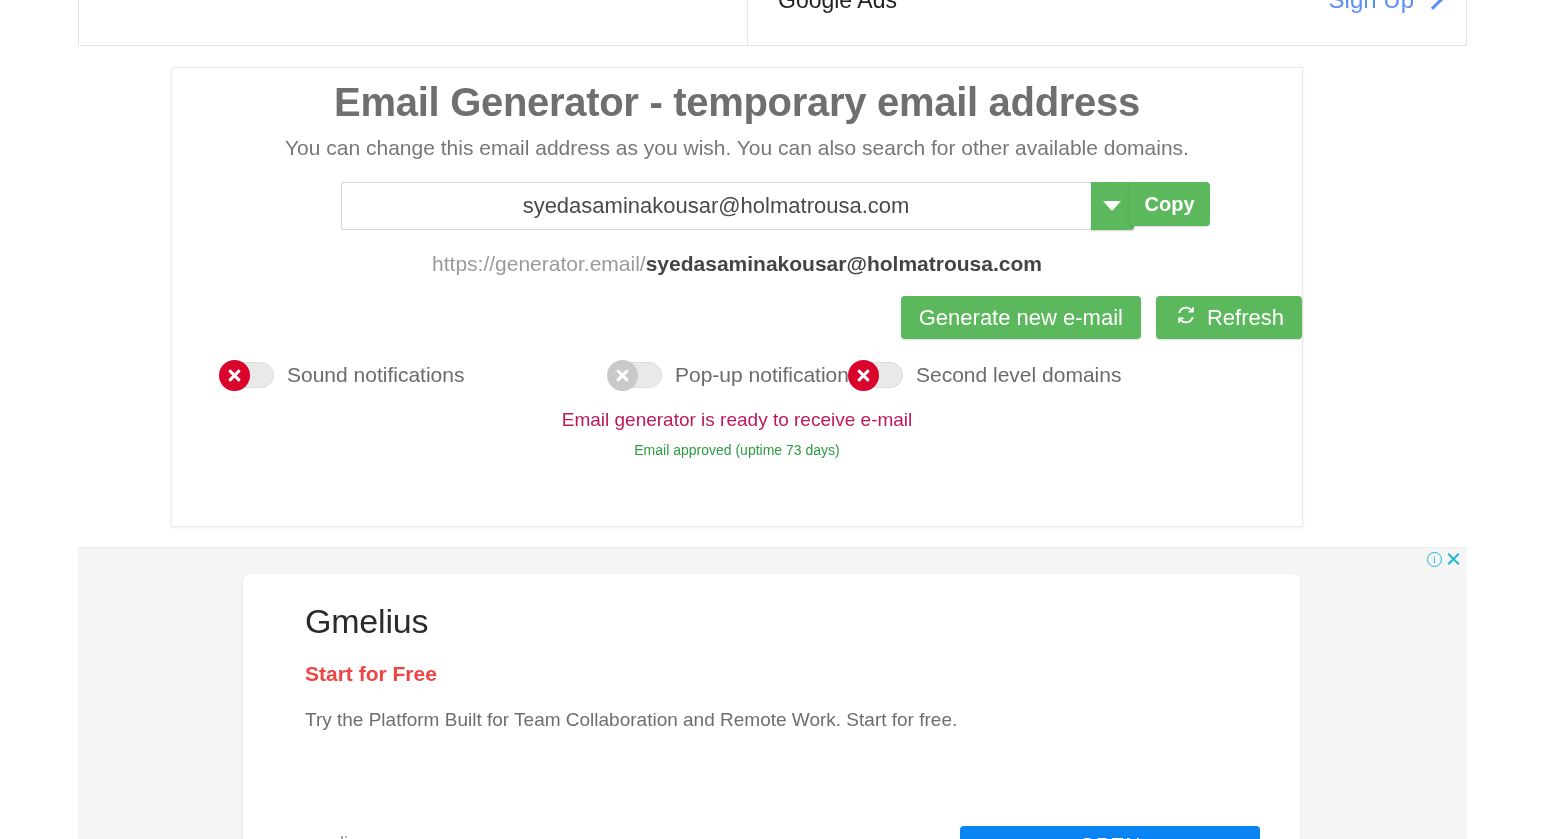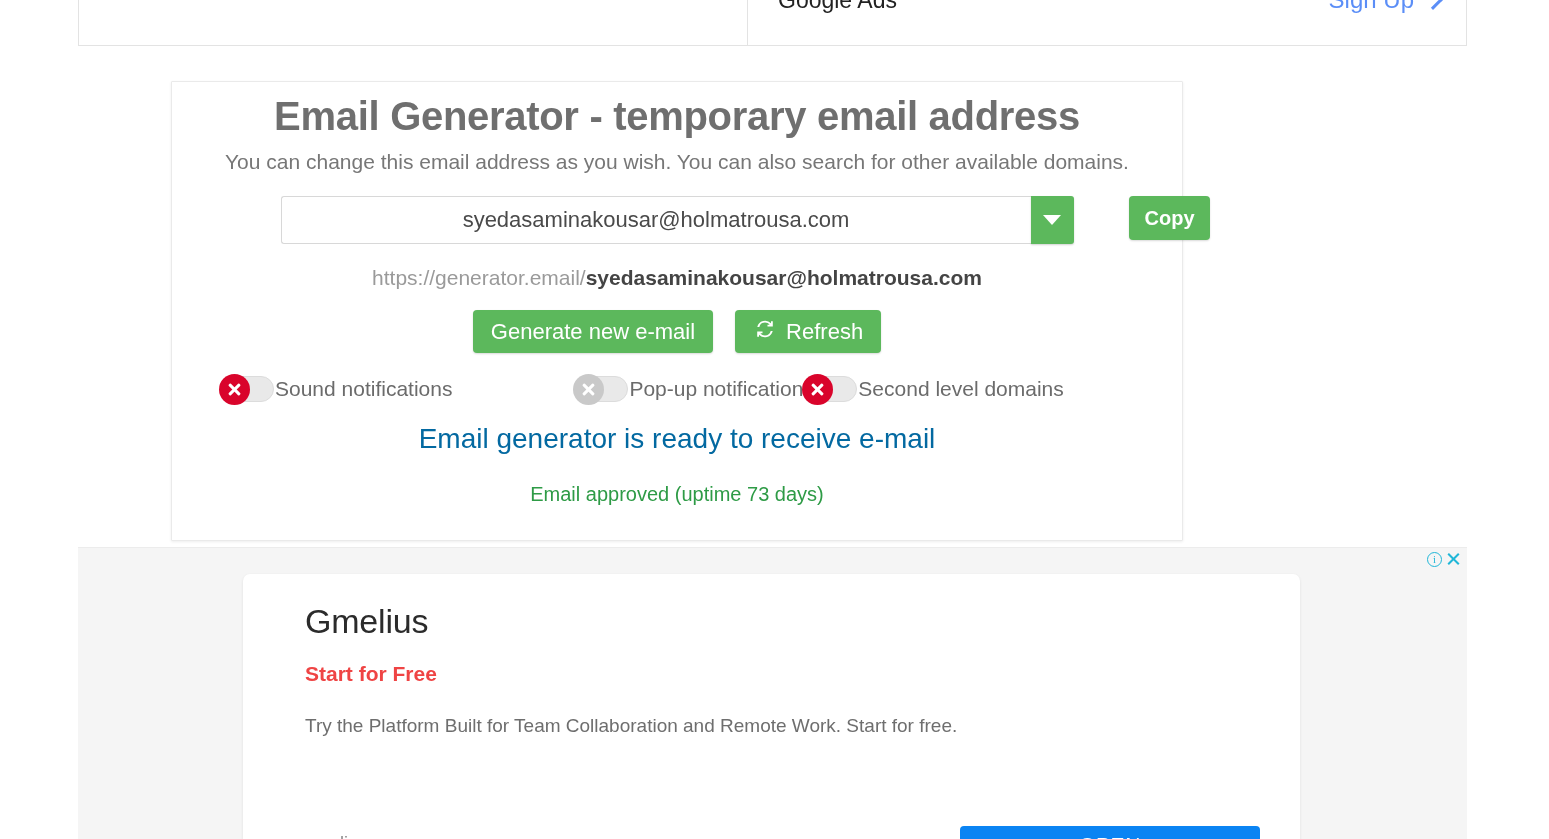--- a/index.html
+++ b/index.html
@@ -48,22 +48,22 @@
     font-size: 24px;
     white-space: nowrap;
   }
   .chev { display:inline-block; width: 14px; height: 14px;
     border-right: 3px solid #5b8ef7; border-top: 3px solid #5b8ef7;
     transform: rotate(45deg); }
 
   
   .main-card {
     position: absolute;
-    left: 171px; top: 81px;
-    width: 1012px; height: 460px;
+    left: 171px; top: 67px;
+    width: 1132px; height: 460px;
     background: #ffffff;
     border: 1px solid #eaeaea;
     border-radius: 1px;
     box-shadow: 0 1px 3px rgba(0,0,0,0.07);
     text-align: center;
   }
   .title {
     margin: 0;
     padding-top: 12px;
     font-size: 40px;
@@ -142,22 +142,22 @@
   .url-line {
     margin-top: 20px;
     font-size: 21px;
     color: #9a9a9a;
   }
   .url-line b { color: #444444; font-weight: bold; }
 
   .btn-row {
     margin-top: 20px;
     display: flex;
-    justify-content: center;
-    gap: 22px;
+    justify-content: flex-end;
+    gap: 15px;
   }
   .green-btn {
     background: #5cb85c;
     border: none;
     border-radius: 4px;
     color: #ffffff;
     font-size: 22px;
     padding: 0 18px;
     height: 43px;
     cursor: pointer;
@@ -166,21 +166,21 @@
     display: flex; align-items: center; justify-content: center; gap: 9px;
   }
 
   
   .toggle-row {
     margin-top: 23px;
     display: flex;
     align-items: center;
     padding: 0 48px;
   }
-  .toggle-item { display: flex; align-items: center; gap: 1px; }
+  .toggle-item { display: flex; align-items: center; gap: 13px; }
   .t1 { margin-left: 0px; width: 388px; }
   .t2 { width: 362px; }
   .t3 { }
   .switch {
     width: 54px; height: 26px;
     border-radius: 13px;
     background: #e9e9e9;
     border: 1px solid #dcdcdc;
     position: relative;
     cursor: pointer;
@@ -200,23 +200,23 @@
     content: ""; position: absolute;
     left: 0; top: 6px;
     width: 15px; height: 3px;
     background: #ffffff;
     border-radius: 1px;
   }
   .xmark::before { transform: rotate(45deg); }
   .xmark::after  { transform: rotate(-45deg); }
   .toggle-label { font-size: 21px; color: #6b6b6b; white-space: nowrap; }
 
-  .status-1 { margin-top: 21px; font-size: 28px; color: #0369a1; }
+  .status-1 { margin-top: 21px; font-size: 19px; color: #be185d; }
   .status-2 { margin-top: 10px; font-size: 21px; color: #7a7a7a; }
-  .status-3 { margin-top: 28px; font-size: 20px; color: #2e9b46; }
+  .status-3 { margin-top: 11px; font-size: 14px; color: #2e9b46; }
 
   
   .bottom-ad {
     position: absolute;
     left: 78px; top: 547px;
     width: 1389px; height: 292px;
     background: #f5f5f5;
     border-top: 1px solid #ececec;
   }
   .ad-controls {
@@ -256,21 +256,21 @@
   }
   .ad-brand {
     font-size: 34px; color: #2b2b2b; font-weight: normal;
     letter-spacing: -0.2px;
   }
   .ad-head {
     margin-top: 21px;
     font-size: 21px; color: #ef4444; font-weight: bold;
   }
   .ad-desc {
-    margin-top: 29px;
+    margin-top: 23px;
     font-size: 19px; color: #6e6e6e;
   }
   .ad-foot {
     position: absolute;
     left: 62px; right: 40px; bottom: 0px;
     display: flex; align-items: flex-end; justify-content: space-between;
   }
   .ad-domain { font-size: 18px; color: #8c8c8c; padding-bottom: 10px; }
   .open-btn {
     width: 300px; height: 38px;

